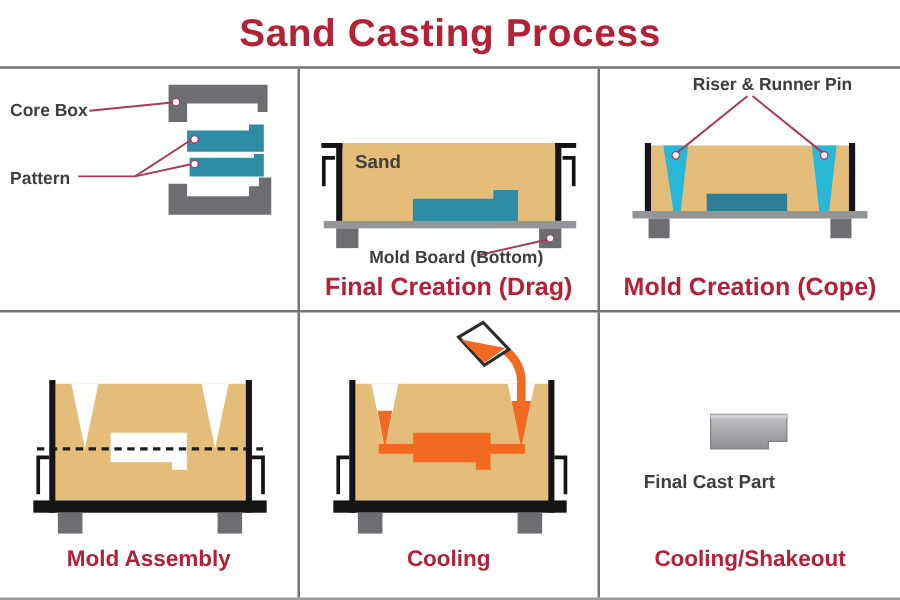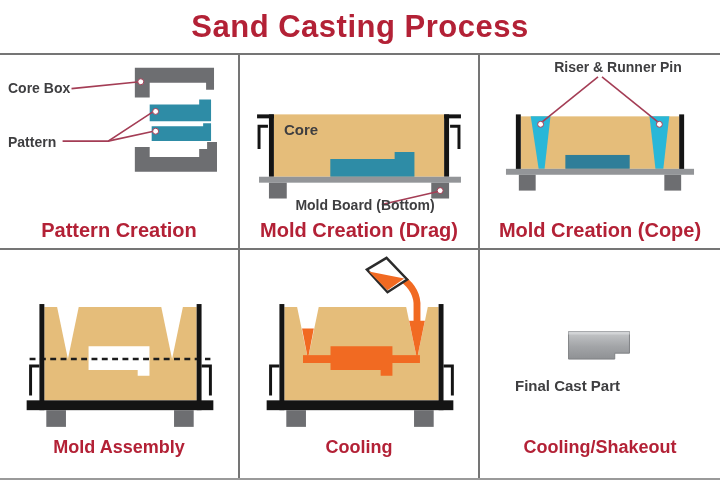--- a/index.html
+++ b/index.html
@@ -59,42 +59,41 @@
         <polygon class="teal" points="152,72 204,72 204,69 212,69 212,87 152,87"></polygon>
         <line class="leader" x1="71" y1="34" x2="140" y2="27"></line>
         <polyline class="leader" points="62,87 108,87 154,57"></polyline>
         <line class="leader" x1="108" y1="87" x2="154" y2="77"></line>
         <circle class="dot" cx="141" cy="27" r="3"></circle>
         <circle class="dot" cx="156" cy="57" r="3"></circle>
         <circle class="dot" cx="156" cy="77" r="3"></circle>
       </svg>
       <div class="lbl" style="left:8px;top:25px;font-size:14px;">Core Box</div>
       <div class="lbl" style="left:8px;top:79px;font-size:14px;">Pattern</div>
-      <div class="caption cap-top">Pattern Creation</div>
     </div>
 
     <div class="cell top">
       <svg width="240" height="193" viewBox="0 0 240 195">
         <rect class="sand" x="33" y="60" width="172" height="63"></rect>
         <polygon class="teal" points="90,123 90,105 155,105 155,98 175,98 175,123"></polygon>
         <rect class="black" x="28" y="60" width="5" height="63"></rect>
         <rect class="black" x="205" y="60" width="5" height="63"></rect>
         <rect class="black" x="16" y="60" width="17" height="4"></rect>
         <rect class="black" x="205" y="60" width="17" height="4"></rect>
         <path class="hookline" d="M27,72 H18 V95"></path>
         <path class="hookline" d="M211,72 H220 V95"></path>
         <rect class="boardgray" x="18" y="123" width="204" height="6"></rect>
         <rect class="footgray" x="28" y="129" width="18" height="16"></rect>
         <rect class="footgray" x="192" y="129" width="18" height="16"></rect>
         <line class="leader" x1="199" y1="138" x2="142" y2="151"></line>
         <circle class="dot" cx="201" cy="137" r="3"></circle>
       </svg>
-      <div class="lbl" style="left:44px;top:66px;font-size:15px;">Core</div>
+      <div class="lbl" style="left:44px;top:66px;font-size:15px;">Sand</div>
       <div class="lbl" style="left:35px;top:142px;width:180px;text-align:center;font-size:14px;">Mold Board (Bottom)</div>
-      <div class="caption cap-top">Mold Creation (Drag)</div>
+      <div class="caption cap-top">Final Creation (Drag)</div>
     </div>
 
     <div class="cell top last">
       <svg width="240" height="193" viewBox="0 0 240 195">
         <rect class="sand" x="40" y="62" width="160" height="53"></rect>
         <polygon class="cyan" points="50,62 70,62 64,115 58,115"></polygon>
         <polygon class="cyan" points="170,62 190,62 184,115 176,115"></polygon>
         <rect class="darkteal" x="85" y="101" width="65" height="14"></rect>
         <rect class="black" x="35" y="60" width="5" height="57"></rect>
         <rect class="black" x="200" y="60" width="5" height="57"></rect>

